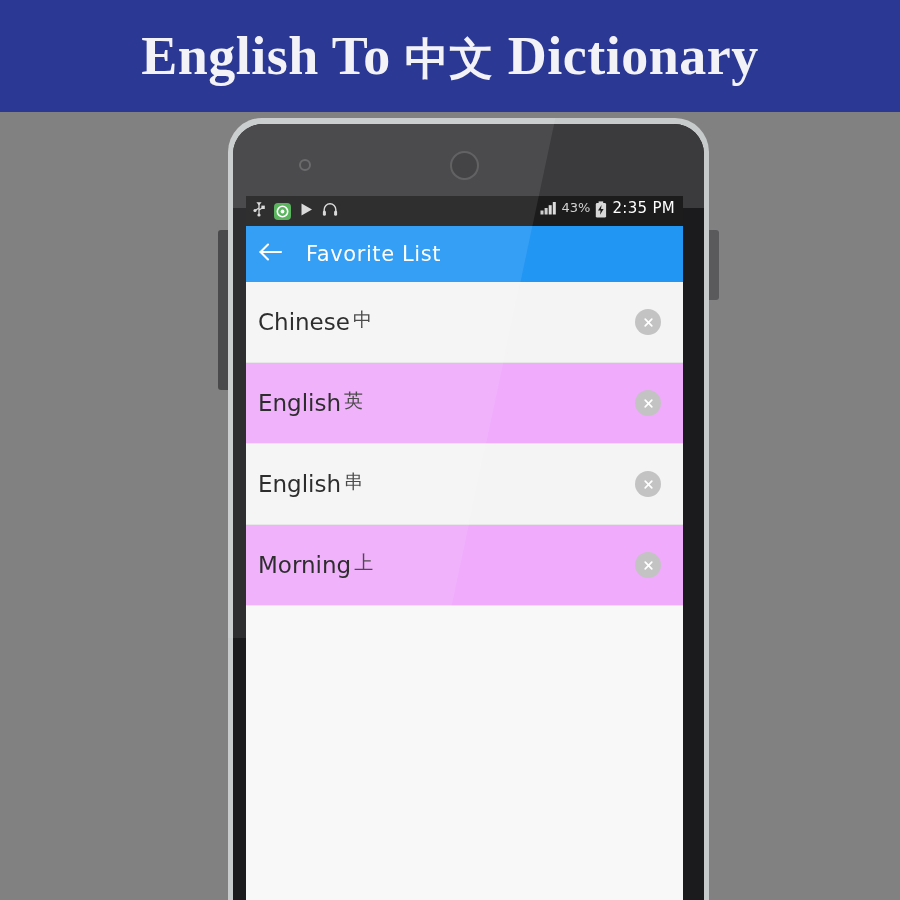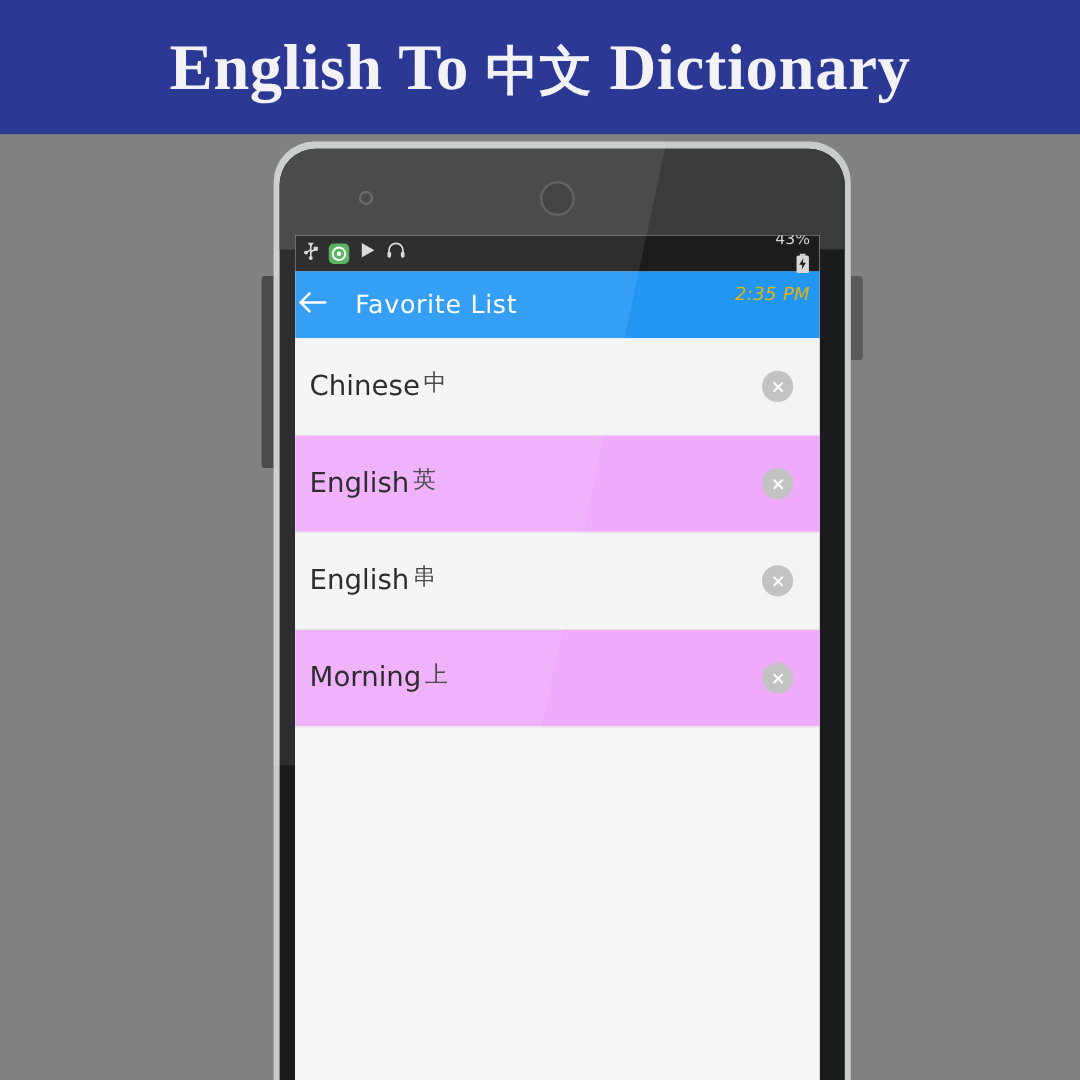--- a/index.html
+++ b/index.html
@@ -171,32 +171,30 @@
     box-sizing: border-box;
   }
   .sb-left {
     display: flex;
     align-items: center;
     gap: 8px;
   }
   .sb-right {
     margin-left: auto;
     display: flex;
-    align-items: flex-end;
+    align-items: flex-start;
     gap: 5px;
-    flex-direction: column;
   }
   .sb-icon { display: block; }
   .sb-text {
-    color: #eab308;
+    color: #ffffff;
     font-size: 15px;
     font-family: "DejaVu Sans", sans-serif;
     letter-spacing: 0.3px;
     line-height: 1;
-    font-style: italic;
   }
   .sb-pct {
     color: #d2d2d2;
     font-size: 13px;
     font-family: "DejaVu Sans", sans-serif;
     line-height: 1;
   }
   .green-sq {
     width: 17px; height: 17px;
     background: #4caf50;
@@ -205,21 +203,21 @@
     align-items: center;
     justify-content: center;
   }
 
   
   .appbar {
     height: 56px;
     background: #2196f3;
     display: flex;
     align-items: center;
-    padding-left: 2px;
+    padding-left: 12px;
     box-sizing: border-box;
   }
   .appbar-title {
     color: #ffffff;
     font-family: "DejaVu Sans", sans-serif;
     font-size: 21px;
     margin-left: 22px;
     letter-spacing: 0.6px;
   }
 

